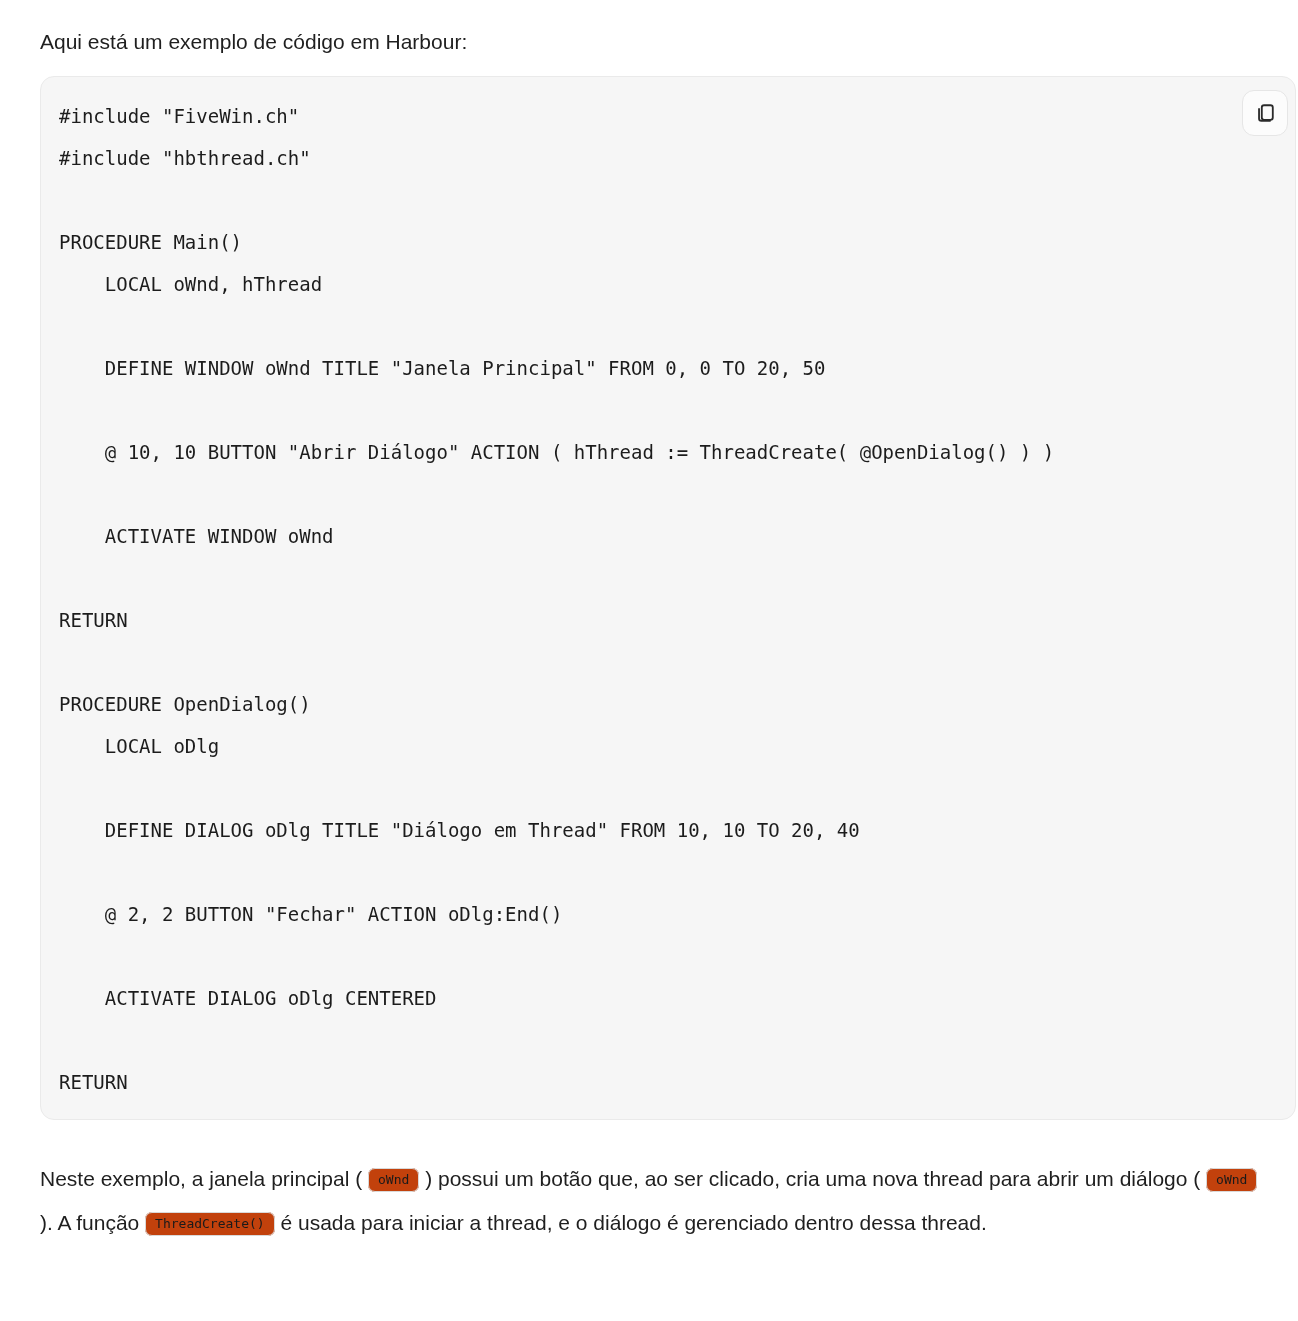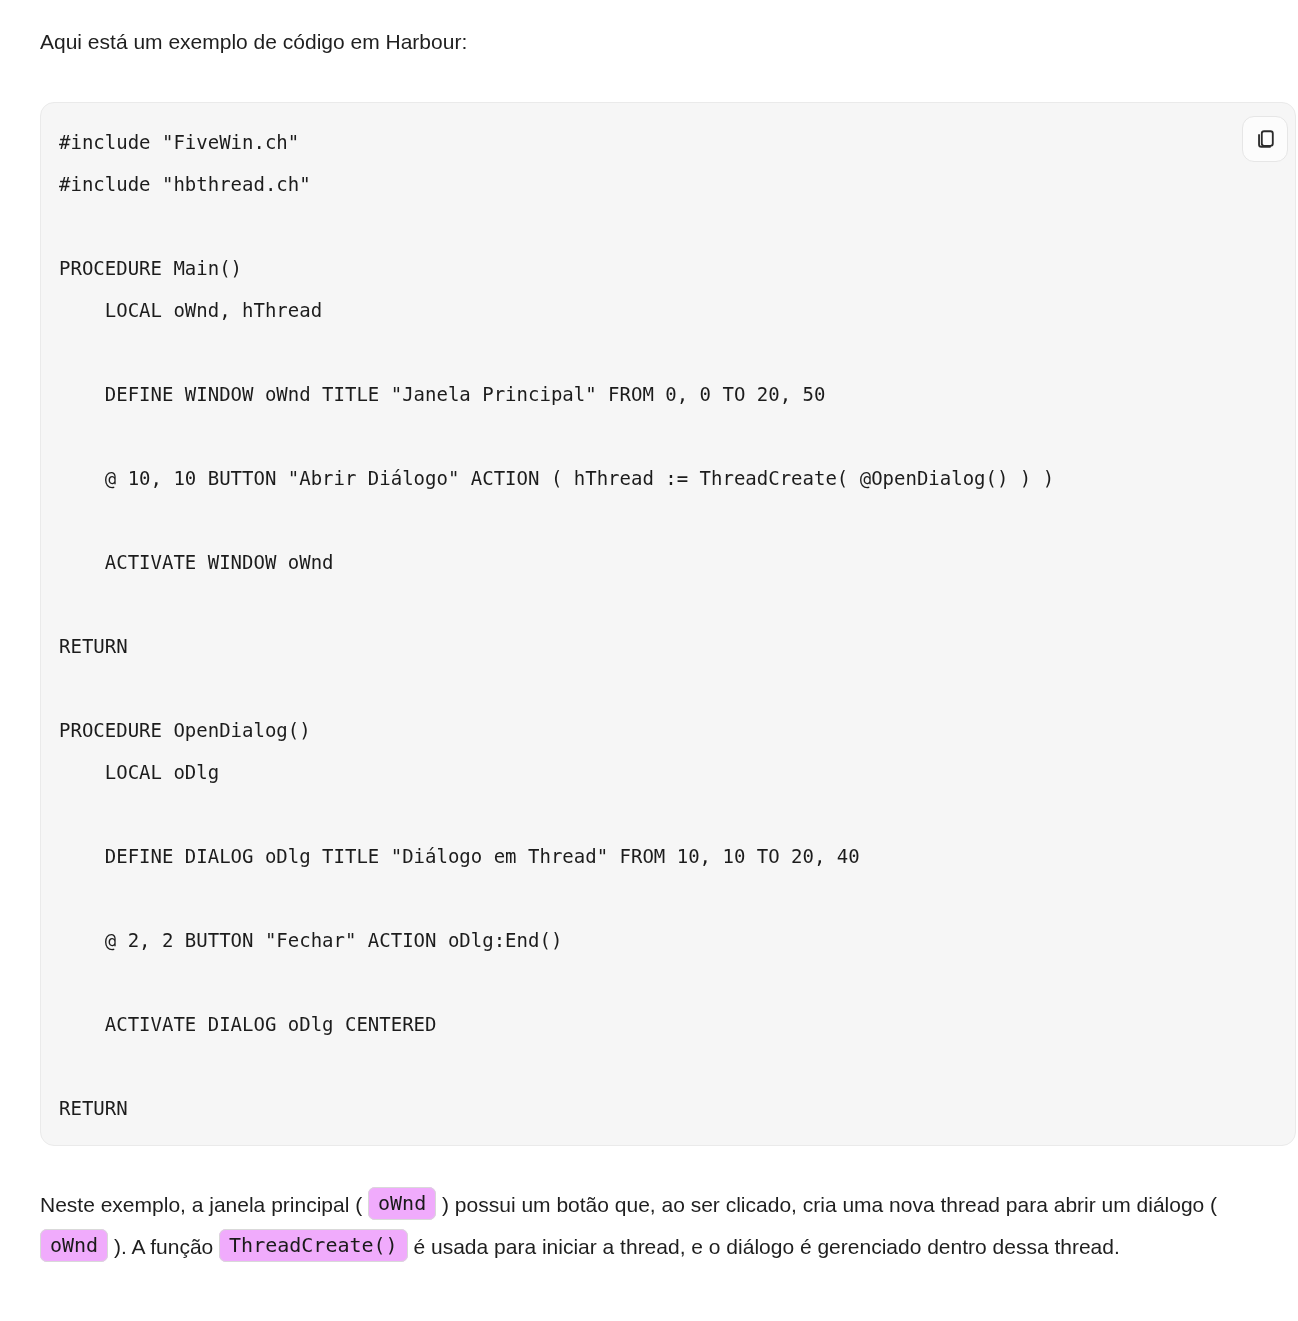--- a/index.html
+++ b/index.html
@@ -9,21 +9,21 @@
     background: #ffffff;
     font-family: "Liberation Sans", sans-serif;
     color: #1f1f1f;
   }
   .page {
     width: 1298px;
     min-height: 1321px;
     padding: 28px 2px 30px 40px;
   }
   .intro {
-    margin: 0 0 46px 0;
+    margin: 0 0 20px 0;
     font-size: 21px;
     line-height: 28px;
     color: #1f1f1f;
   }
   .code-block {
     position: relative;
     width: 1256px;
     background: #f6f6f6;
     border: 1px solid #eaeaea;
     border-radius: 14px;
@@ -63,22 +63,22 @@
   }
   .closing {
     margin: 38px 0 0 0;
     max-width: 1222px;
     font-size: 21px;
     line-height: 41px;
     color: #1f1f1f;
   }
   .inline-code {
     font-family: "DejaVu Sans Mono", monospace;
-    font-size: 20px;
-    background: #f0abfc;
+    font-size: 13px;
+    background: #c2410c;
     border: 1px solid #d9d9d9;
     border-radius: 7px;
     padding: 3px 9px 4px 9px;
     color: #1a1a1a;
     white-space: nowrap;
     position: relative;
     top: -2px;
   }
 </style>
 </head>

